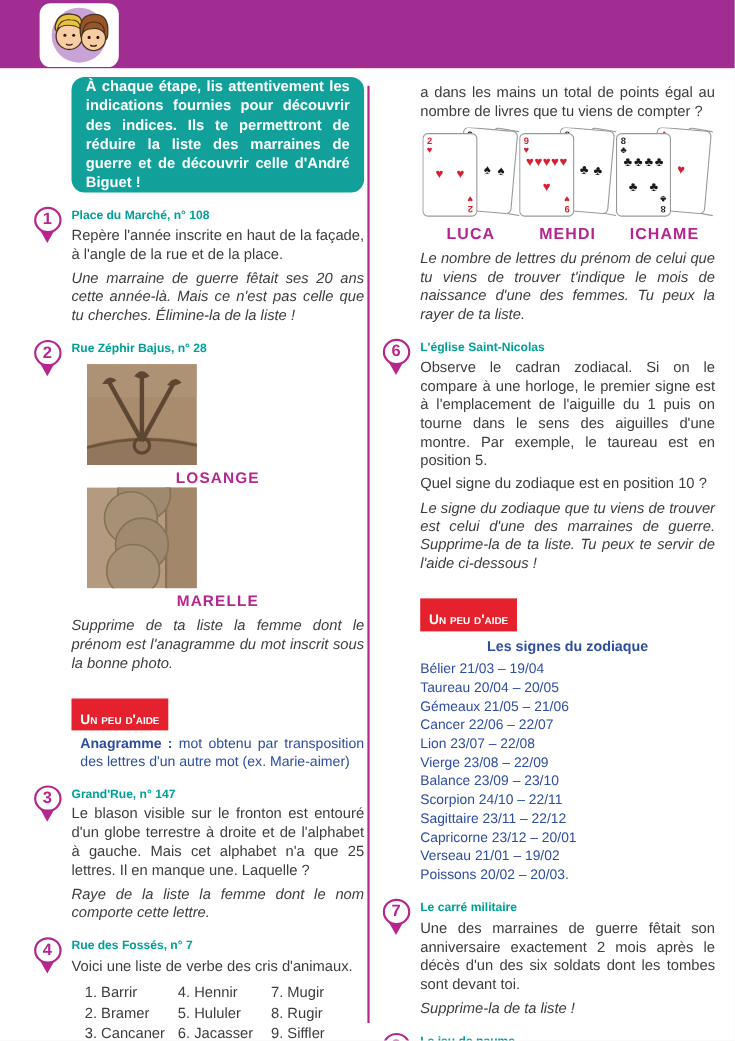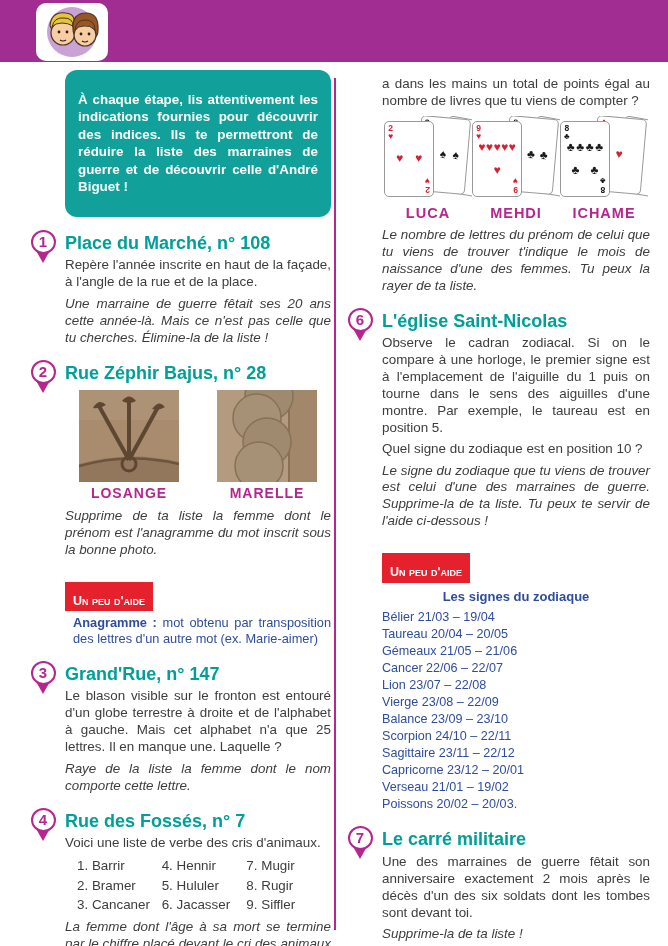--- a/index.html
+++ b/index.html
@@ -10,32 +10,32 @@
   .band { position:absolute; top:0; left:0; width:668px; height:62px; background:#a12d92; }
   .logo-box { position:absolute; top:3px; left:36px; width:72px; height:58px; background:#fff; border-radius:10px; display:flex; align-items:center; justify-content:center; }
   .badge { position:absolute; top:24px; left:514px; width:132px; height:27px; background:#fff; display:flex; align-items:center; justify-content:center; color:#8c2383; font-weight:bold; font-size:13px; }
 
   
   .divider { position:absolute; left:334px; top:78px; width:2px; height:852px; background:#b5268e; }
   .col { position:absolute; font-size:13.4px; color:#3d3d3d; line-height:1.26; }
   .col-left  { left:65px;  top:70px; width:266px; }
   .col-right { left:382px; top:76px; width:268px; }
 
-  .intro { background:#12a19a; color:#fff; font-weight:bold; border-radius:12px; padding:21px 13px; font-size:13.4px; text-align:justify; line-height:1.3; }
+  .intro { background:#12a19a; color:#fff; font-weight:bold; border-radius:12px; padding:0 13px; font-size:13.4px; text-align:justify; line-height:1.3; }
 
   .step { position:relative; margin-top:15px; }
   .pin { position:absolute; left:-36px; top:-2px; width:28px; text-align:center; }
   .pin .pin-circle { position:relative; z-index:2; width:25px; height:24px; margin:0 auto; background:#fff; border:2.5px solid #b5268e; border-radius:50%; color:#b5268e; font-weight:bold; font-size:15px; line-height:20px; }
   .pin .pin-tip { width:0; height:0; margin:-7px auto 0; border-left:9px solid transparent; border-right:9px solid transparent; border-top:16px solid #b5268e; }
-  h2.step-title { color:#00a098; font-size:18px; font-weight:bold; margin-bottom:3px; }
+  h2.step-title { color:#00a098; font-size:11px; font-weight:bold; margin-bottom:3px; }
   .body-text { text-align:justify; margin-bottom:4px; }
   .hint { font-style:italic; text-align:justify; margin-top:5px; }
 
   
-  .photo-row { display:flex; justify-content:space-between; padding:0 14px; margin-top:6px; }
+  .photo-row { display:flex; justify-content:center; padding:0 14px; margin-top:6px;flex-direction:column; }
   .photo-item { text-align:center; }
   .photo-frame { width:100px; height:92px; overflow:hidden; }
   .photo-label { color:#b5268e; font-weight:bold; font-size:14px; letter-spacing:1px; margin-top:3px; }
 
   
   .help-badge { display:inline-block; background:#e5212e; color:#fff; font-weight:bold; font-variant:small-caps; font-size:12.5px; padding:12px 8px 2px; margin-top:23px; }
   .help-def { color:#2e4d9e; font-size:12.8px; text-align:justify; margin-top:4px; padding-left:8px; }
   .help-def b { font-weight:bold; }
 
   

